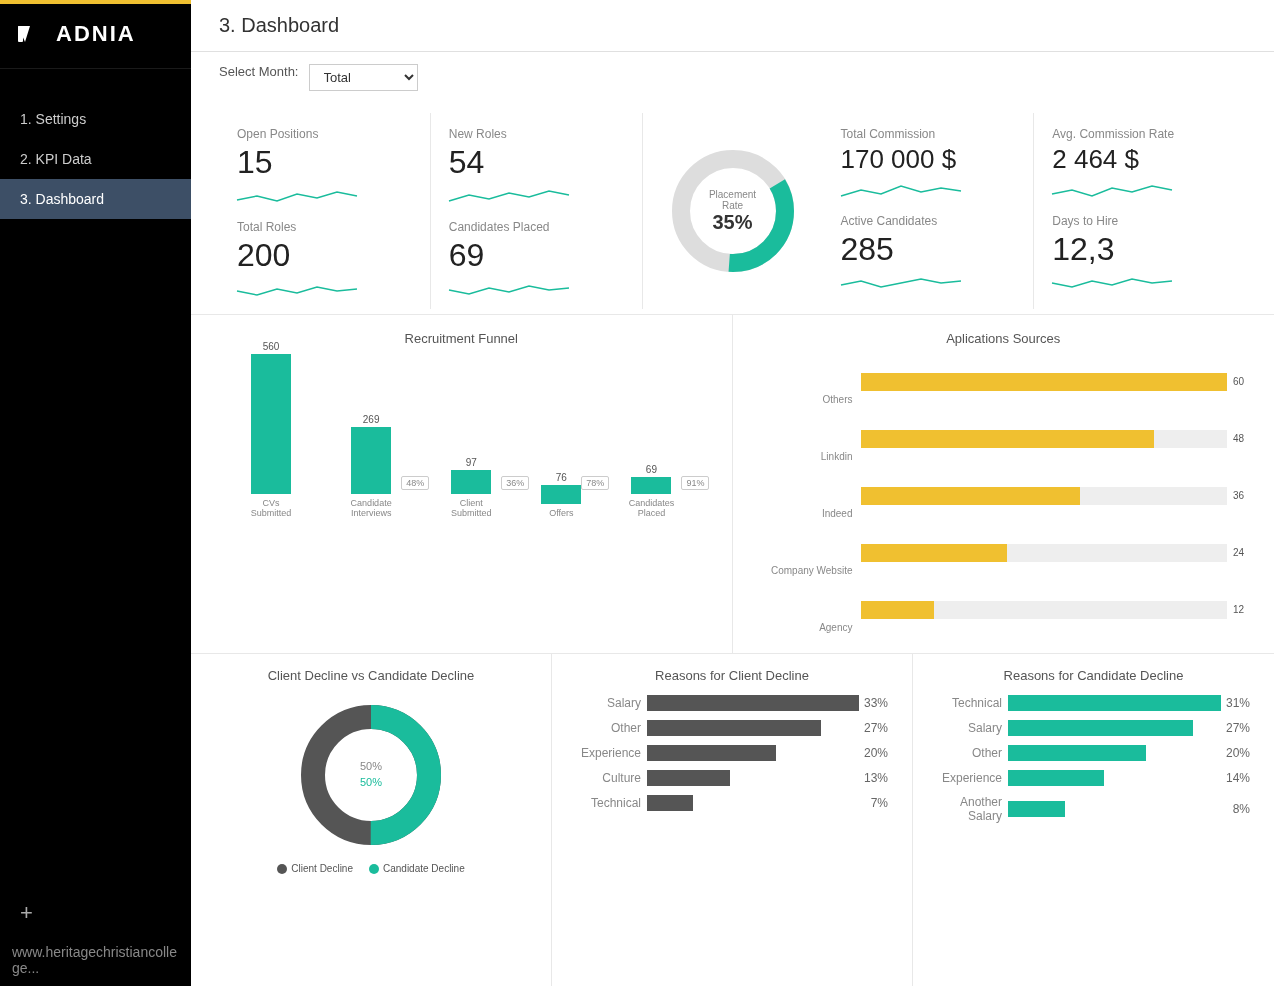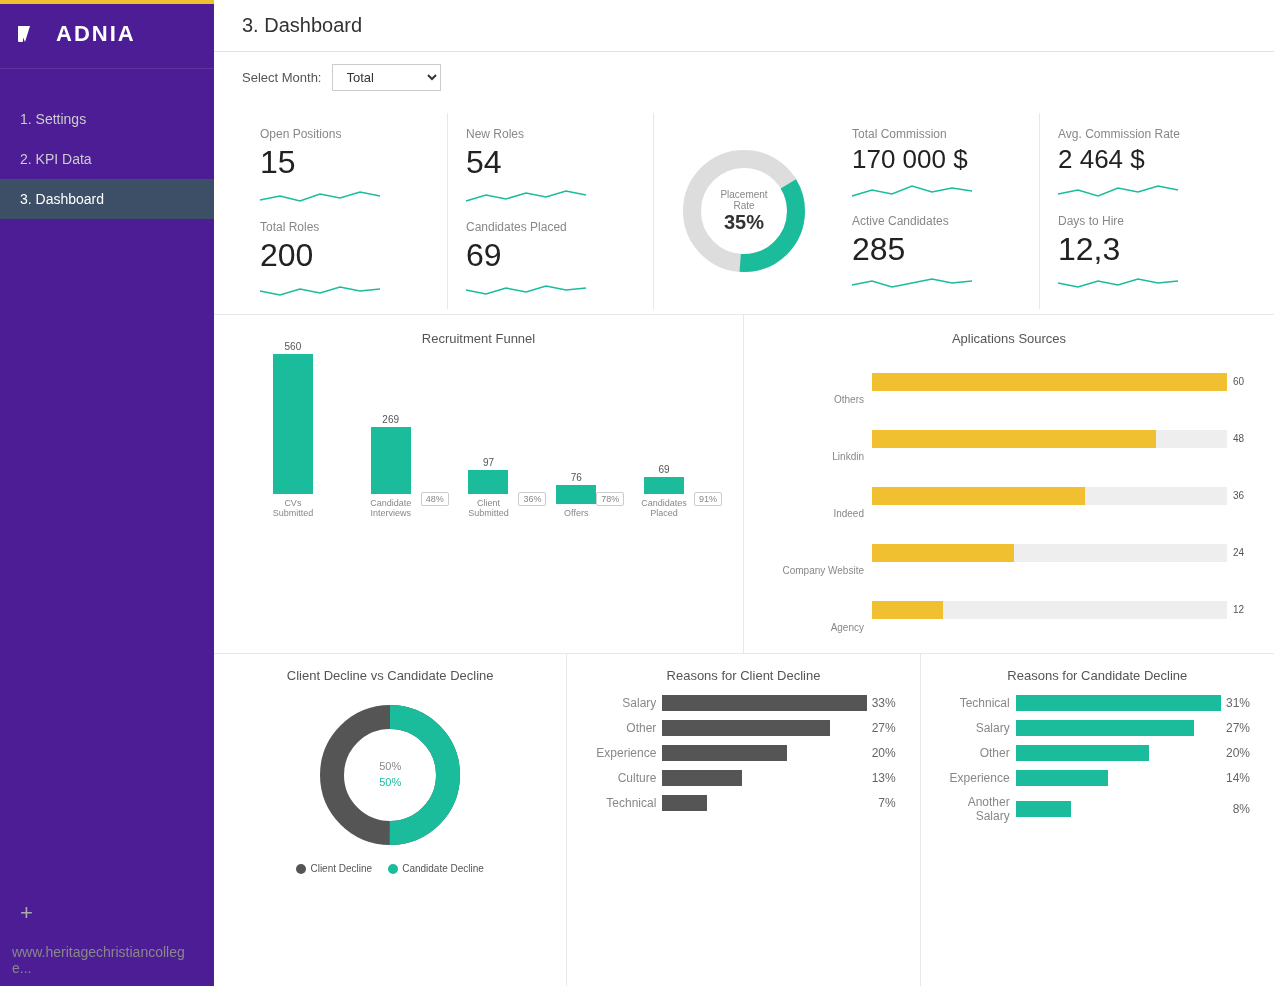--- a/index.html
+++ b/index.html
@@ -1,21 +1,21 @@
 <!DOCTYPE html>
 <html><head>
   <meta charset="utf-8">
   <style>
     * { box-sizing: border-box; margin: 0; padding: 0; }
     body { font-family: 'Segoe UI', Arial, sans-serif; display: flex; height: 986px; width: 1274px; overflow: hidden; background: #f5f5f5; }
 
     
     .sidebar {
-      width: 214px;
-      background: #4c1d95;
+      width: 191px;
+      background: #000000;
       color: #fff;
       display: flex;
       flex-direction: column;
       flex-shrink: 0;
       position: relative;
     }
     .sidebar-logo {
       display: flex;
       align-items: center;
       padding: 18px 16px;
@@ -71,21 +71,21 @@
       border-bottom: 1px solid #e0e0e0;
       background: #fff;
     }
     .main-title {
       font-size: 20px;
       font-weight: 400;
       color: #333;
     }
     .filter-row {
       display: flex;
-      align-items: center;
+      align-items: flex-start;
       padding: 12px 28px;
       background: #fff;
     }
     .filter-label {
       font-size: 13px;
       color: #555;
       margin-right: 10px;
     }
     .filter-select {
       border: 1px solid #ccc;
@@ -207,21 +207,21 @@
       max-width: 60px;
     }
     .funnel-pct-badge {
       border: 1px solid #ccc;
       border-radius: 2px;
       font-size: 9px;
       color: #888;
       padding: 1px 4px;
       position: absolute;
       right: -28px;
-      bottom: 12px;
+      bottom: 28px;
     }
 
     
     .app-sources-chart { padding: 0 10px; }
     .app-source-row {
       display: flex;
       align-items: center;
       margin-bottom: 10px;
     }
     .app-source-label {

